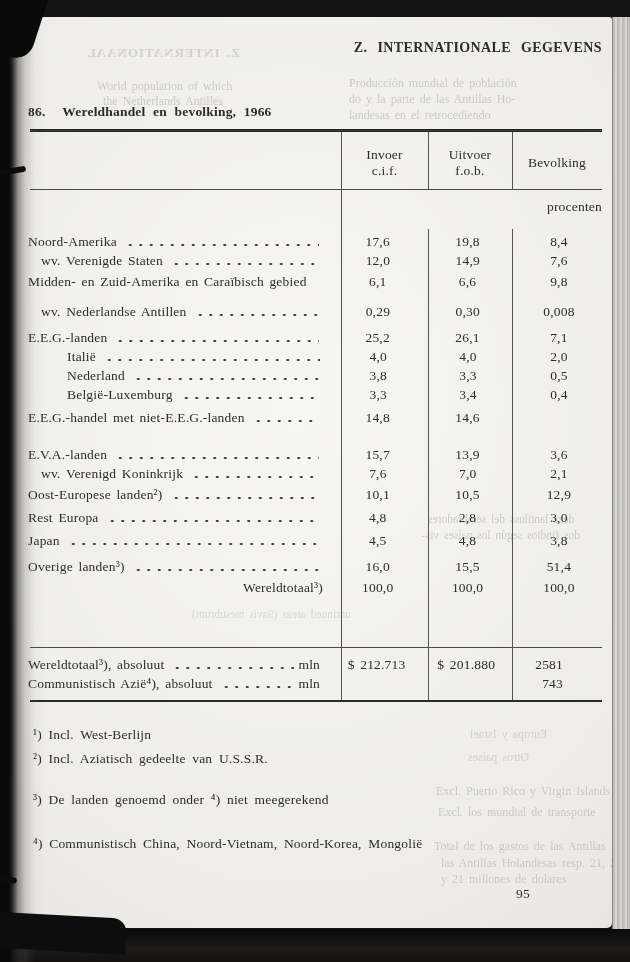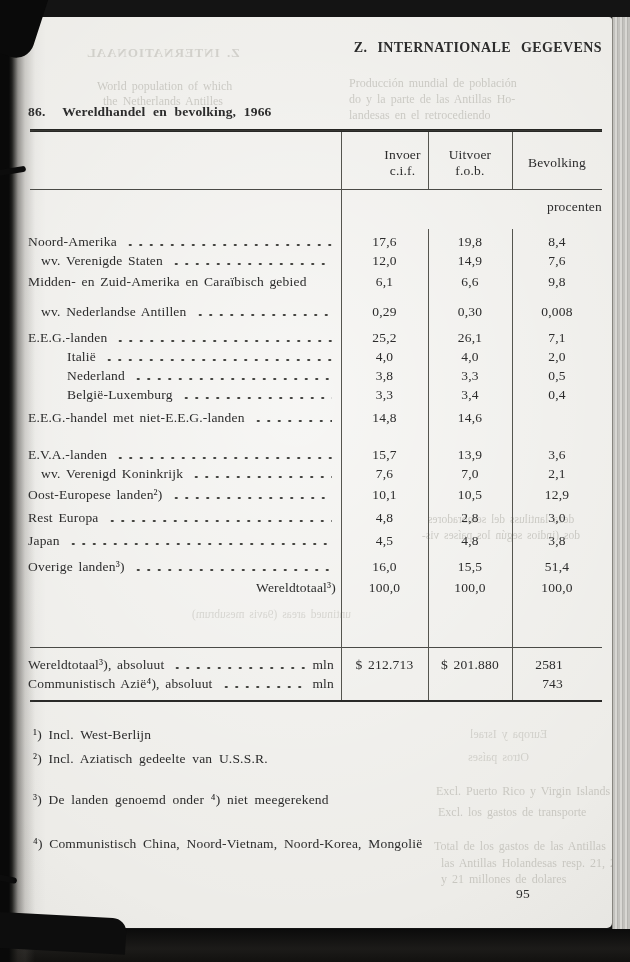--- a/index.html
+++ b/index.html
@@ -81,21 +81,21 @@
   .r-bot{left:30px;top:700px;width:572px;height:2px;background:#2a2a28;}
   .vline{position:absolute;width:1px;background:#55554f;}
   .v-stub{left:341px;top:132px;height:568px;}
   .v-a1{left:428px;top:132px;height:57px;}
   .v-a2{left:512px;top:132px;height:57px;}
   .v-b1{left:428px;top:229px;height:471px;}
   .v-b2{left:512px;top:229px;height:471px;}
   
   .colh{position:absolute;top:141px;height:44px;display:flex;flex-direction:column;justify-content:center;text-align:center;line-height:16px;}
   .colh .l2:empty{display:none;}
-  .c1{left:359px;width:87px;}
+  .c1{left:341px;width:87px;}
   .c2{left:428px;width:84px;}
   .c3{left:512px;width:90px;}
   .unit-header{position:absolute;left:341px;top:199px;width:261px;text-align:right;}
   
   .rows{position:absolute;left:28px;top:232px;width:574px;}
   .absrows{position:absolute;left:28px;top:655px;width:574px;}
   .trow{display:flex;height:19px;line-height:19px;white-space:nowrap;}
   .gap-xs{margin-top:2px;}.gap-s{margin-top:4px;}.gap-m{margin-top:7px;}
   .gap-l{margin-top:11px;}.gap-xl{margin-top:18px;}
   .stub{width:313px;display:flex;min-width:0;padding-right:5px;box-sizing:border-box;}
@@ -103,21 +103,21 @@
   .ind-2 .stub{padding-left:39px;}
   .stub-label{flex:0 0 auto;}
   .leader{
     flex:1 1 auto;margin:0 4px 0 8px;
     background-image:radial-gradient(circle,#3c3c38 1.05px,rgba(0,0,0,0) 1.25px);
     background-size:10.5px 4px;background-repeat:repeat-x;background-position:0 11px;
   }
   .no-leader .leader{background:none;}
   .row-total .stub{justify-content:flex-end;}
   .unit-label{flex:0 0 auto;padding-right:2px;}
-  .val{text-align:center;}
+  .val{text-align:center;margin-left:8px;}
   .val-1{width:87px;}
   .val-2{width:84px;}
   .val-3{width:90px;}
   .absrows .val-3{text-align:right;padding-right:39px;box-sizing:border-box;}
   
   .fn{position:absolute;left:33px;white-space:nowrap;word-spacing:3px;}
   .fn-1{top:727px;}.fn-2{top:751px;}.fn-3{top:792px;}.fn-4{top:836px;}
   .page-number{position:absolute;left:508px;top:886px;width:30px;text-align:center;}
 </style>
 </head>
@@ -132,21 +132,21 @@
       <span class="ghost">World population of which</span>
       <span class="ghost">the Netherlands Antilles</span>
       <span class="ghost">Producción mundial de población</span>
       <span class="ghost">do y la parte de las Antillas Ho-</span>
       <span class="ghost">landesas en el retrocediendo</span>
       <span class="ghost mirrored">deza lantiluss del sembradores</span>
       <span class="ghost mirrored">dos (indios según los países vis-</span>
       <span class="ghost mirrored">untinued areas (9avis mesubrum)</span>
       <span class="ghost mirrored">Europa y Israel</span>
       <span class="ghost mirrored">Otros países</span>
-      <span class="ghost">Excl. los gastos de transporte</span>
+      <span class="ghost">Excl. los mundial de transporte</span>
       <span class="ghost">Excl. Puerto Rico y Virgin Islands</span>
       <span class="ghost">Total de los gastos de las Antillas</span>
       <span class="ghost">las Antillas Holandesas resp. 21, 28</span>
       <span class="ghost">y 21 millones de dolares</span>
     </div>
 
   <div class="content">
 
     <div class="section-header">Z.  INTERNATIONALE GEGEVENS</div>
 

